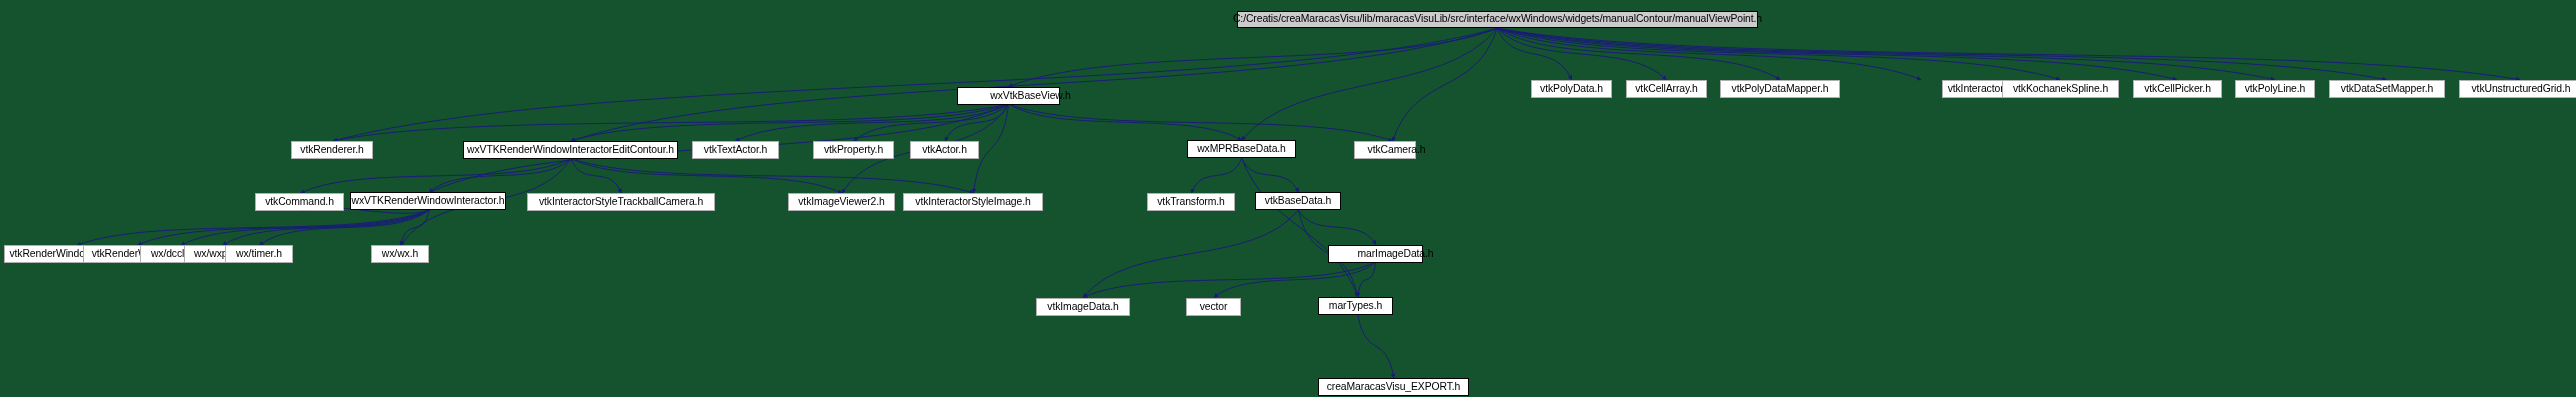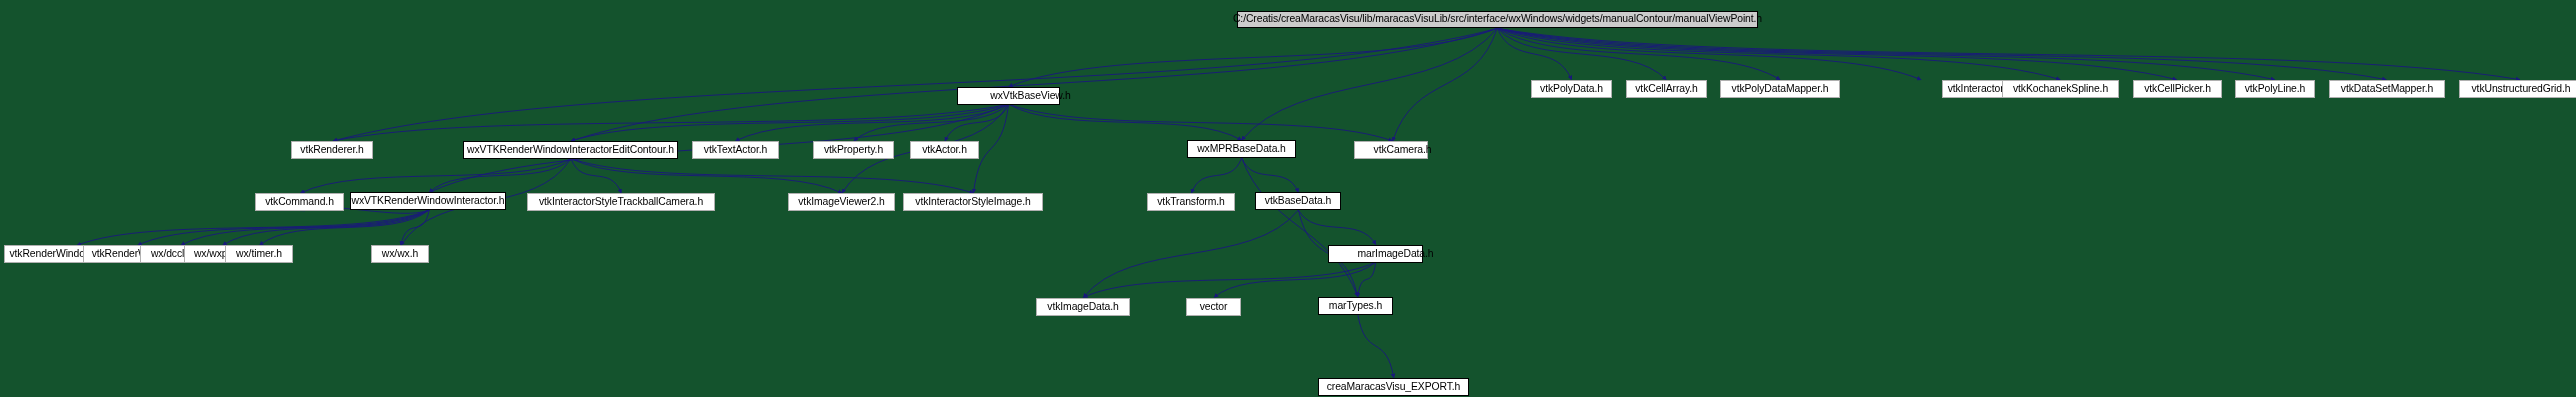--- a/index.html
+++ b/index.html
@@ -153,21 +153,21 @@
       </div>
       <div class="node" style="left: 813px; top: 141px; width: 81px;">
         <span>vtkProperty.h</span>
       </div>
       <div class="node" style="left: 910px; top: 141px; width: 69px;">
         <span>vtkActor.h</span>
       </div>
       <div class="node bold" style="left: 1187px; top: 140px; width: 109px;">
         <span>wxMPRBaseData.h</span>
       </div>
-      <div class="node" style="left: 1354px; top: 141px; width: 74px; padding-left: 23px;">
+      <div class="node" style="left: 1354px; top: 141px; width: 62px; padding-left: 23px;">
         <span>vtkCamera.h</span>
       </div>
       <div class="node" style="left: 255px; top: 193px; width: 89px;">
         <span>vtkCommand.h</span>
       </div>
       <div class="node bold" style="left: 350px; top: 192px; width: 156px;">
         <span>wxVTKRenderWindowInteractor.h</span>
       </div>
       <div class="node" style="left: 527px; top: 193px; width: 188px;">
         <span>vtkInteractorStyleTrackballCamera.h</span>

